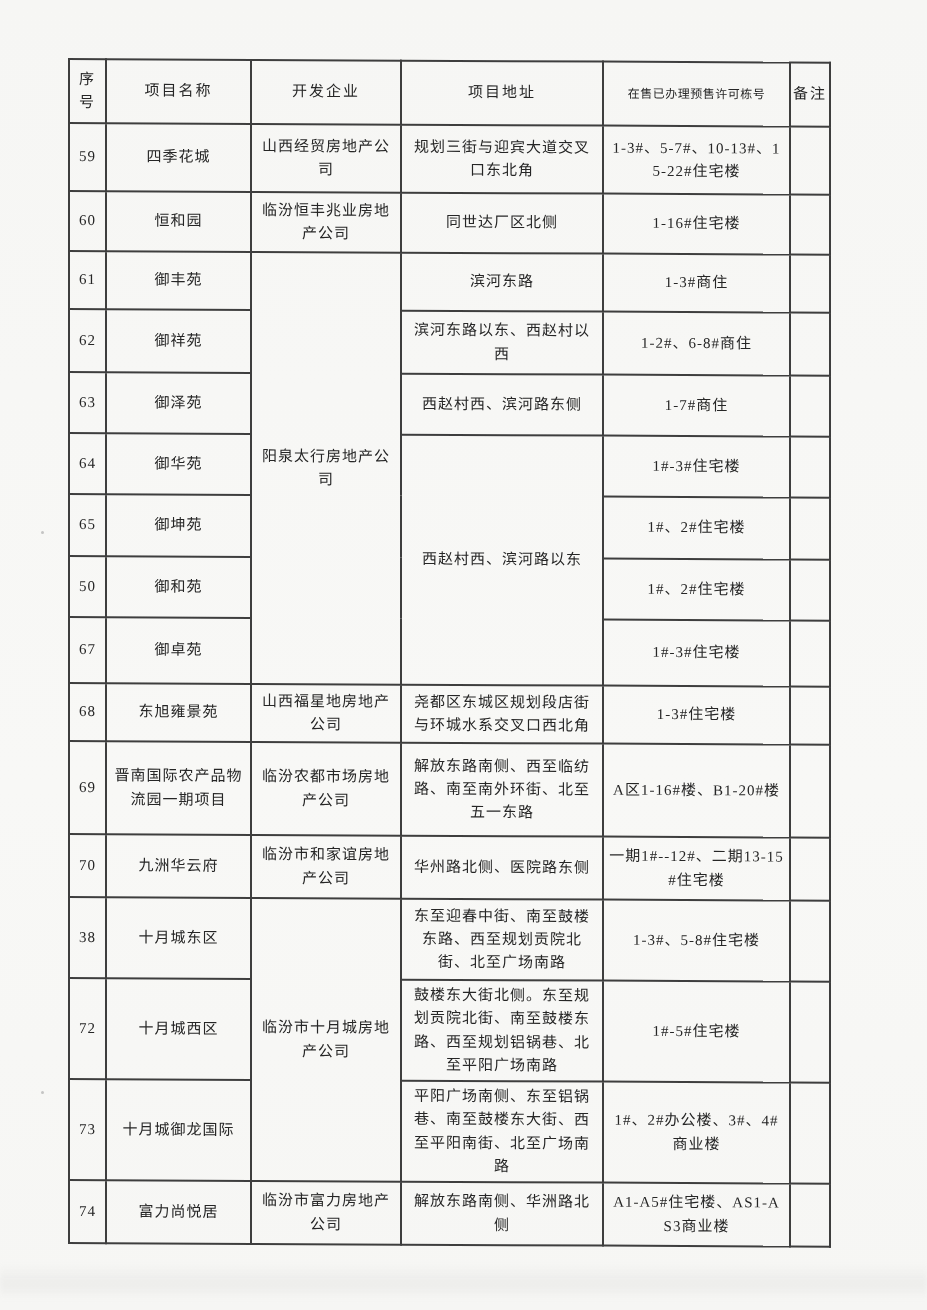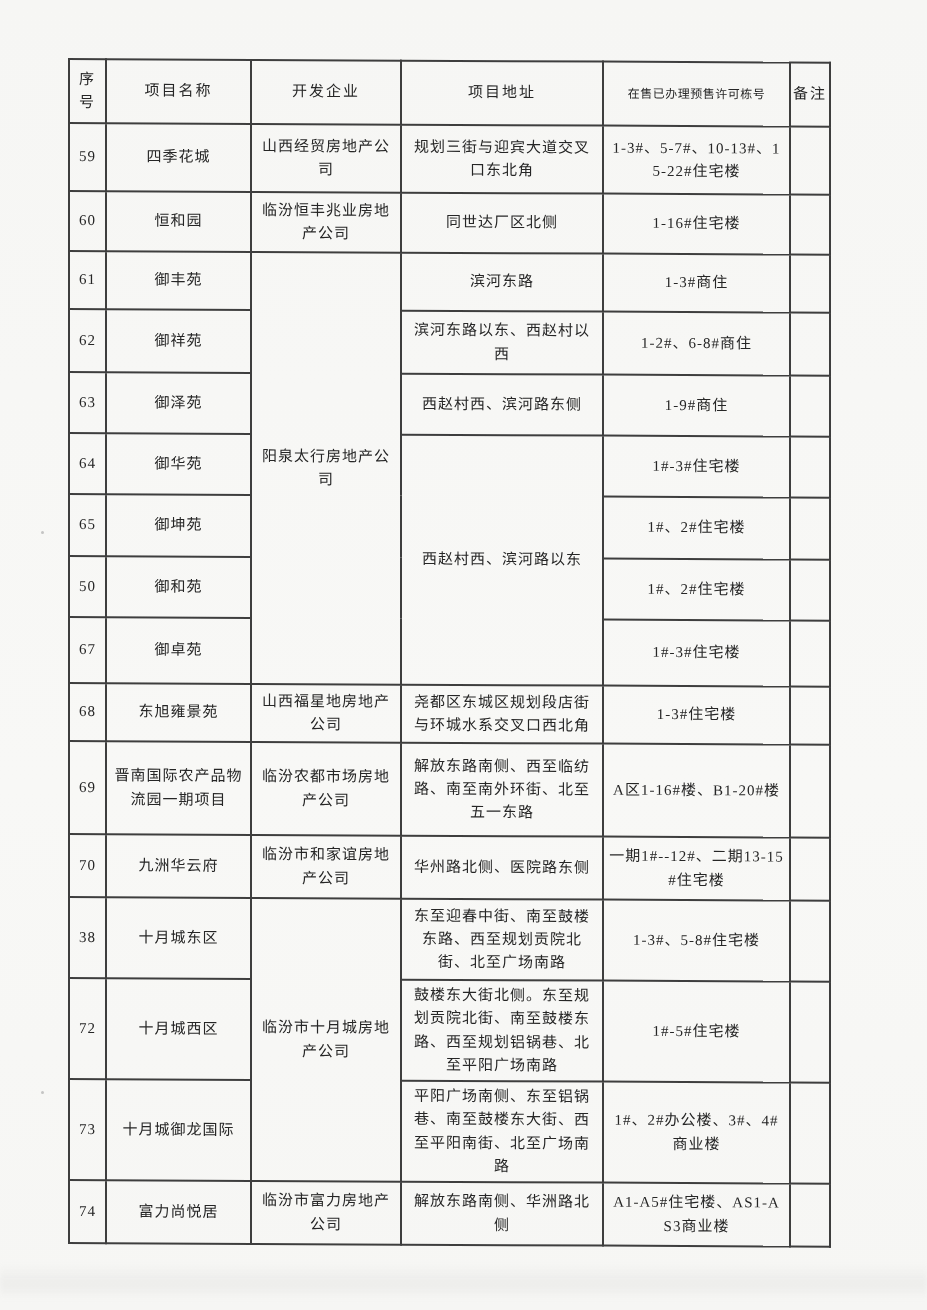--- a/index.html
+++ b/index.html
@@ -101,21 +101,21 @@
       <td class="c-name">御祥苑</td>
       <td class="c-addr">滨河东路以东、西赵村以西</td>
       <td class="c-perm">1-2#、6-8#商住</td>
       <td class="c-rem"></td>
     </tr>
 
     <tr style="height:61px">
       <td class="c-seq">63</td>
       <td class="c-name">御泽苑</td>
       <td class="c-addr">西赵村西、滨河路东侧</td>
-      <td class="c-perm">1-9#商住</td>
+      <td class="c-perm">1-7#商住</td>
       <td class="c-rem"></td>
     </tr>
 
     <tr style="height:61px">
       <td class="c-seq">64</td>
       <td class="c-name">御华苑</td>
       <td class="c-addr" rowspan="4">西赵村西、滨河路以东</td>
       <td class="c-perm">1#-3#住宅楼</td>
       <td class="c-rem"></td>
     </tr>

